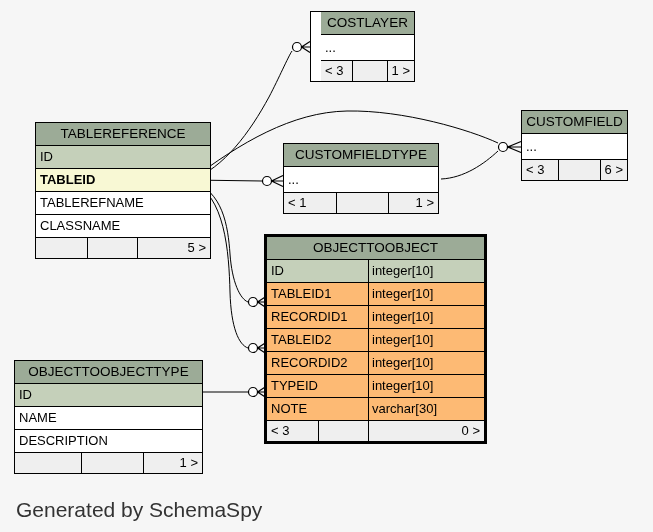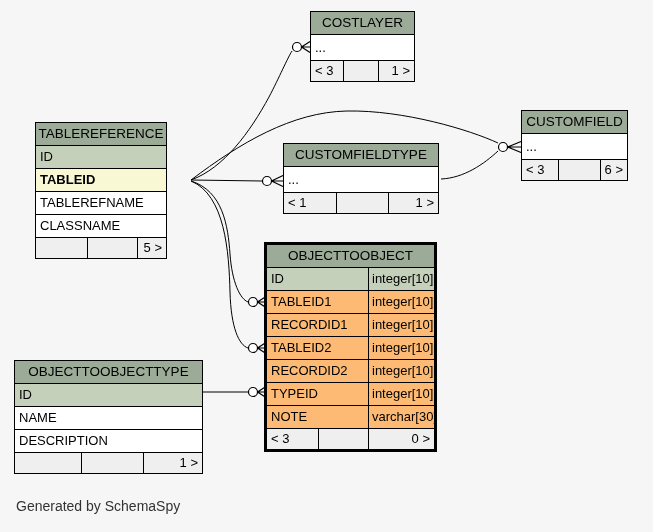--- a/index.html
+++ b/index.html
@@ -21,29 +21,29 @@
   .row2{display:flex;height:22px;line-height:22px;border-bottom:1px solid #000;background:#fdba74;}
   .row2.pk{background:#c5d0ba;}
   .row2 .lab{width:102px;border-right:1px solid #000;padding-left:4px;box-sizing:border-box;
        white-space:nowrap;overflow:hidden;}
   .row2 .typ{flex:1;padding-left:3px;white-space:nowrap;overflow:hidden;}
   .ftr{display:flex;background:#efefef;height:20px;line-height:19px;font-size:13px;}
   .ftr .fc{border-right:1px solid #000;box-sizing:border-box;padding-left:4px;white-space:nowrap;}
   .ftr .fc.last{border-right:none;flex:1;text-align:right;padding-right:4px;}
 
   
-  #t-costlayer{left:310px;top:11px;width:105px;}
+  #t-costlayer{left:310px;top:11px;width:105px;padding-left:10px;}
   #t-customfield{left:521px;top:110px;width:107px;}
-  #t-tablereference{left:35px;top:122px;width:132px;}
+  #t-tablereference{left:35px;top:122px;width:176px;}
   #t-customfieldtype{left:283px;top:143px;width:156px;}
-  #t-objecttoobject{left:264px;top:242px;width:173px;}
+  #t-objecttoobject{left:264px;top:234px;width:223px;}
   #t-objecttoobjecttype{left:14px;top:360px;width:189px;}
 
   .svglayer{position:absolute;left:0;top:0;pointer-events:none;}
-  .attribution{position:absolute;left:16px;top:498px;font-size:14px;color:#333;}
+  .attribution{position:absolute;left:16px;top:498px;font-size:21px;color:#333;}
 </style>
 </head>
 <body>
 
 <div class="canvas">
 
   <svg class="svglayer" width="653" height="532" viewBox="0 0 653 532">
     <g stroke="#000" stroke-width="1" fill="none">
       <path d="M191,180 C224,168 250,132 269,97 C279,78 288,57 292,51"></path>
       <path d="M191,180 C240,143 292,112 347,111 C404,110 470,130 498,143"></path>

